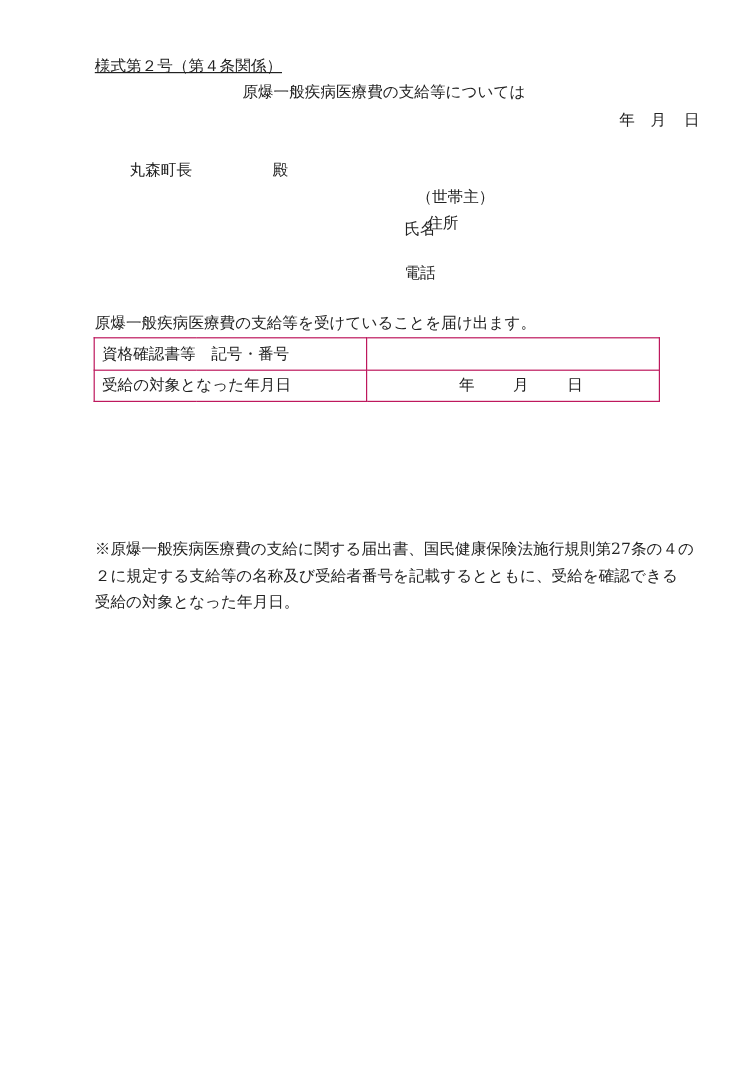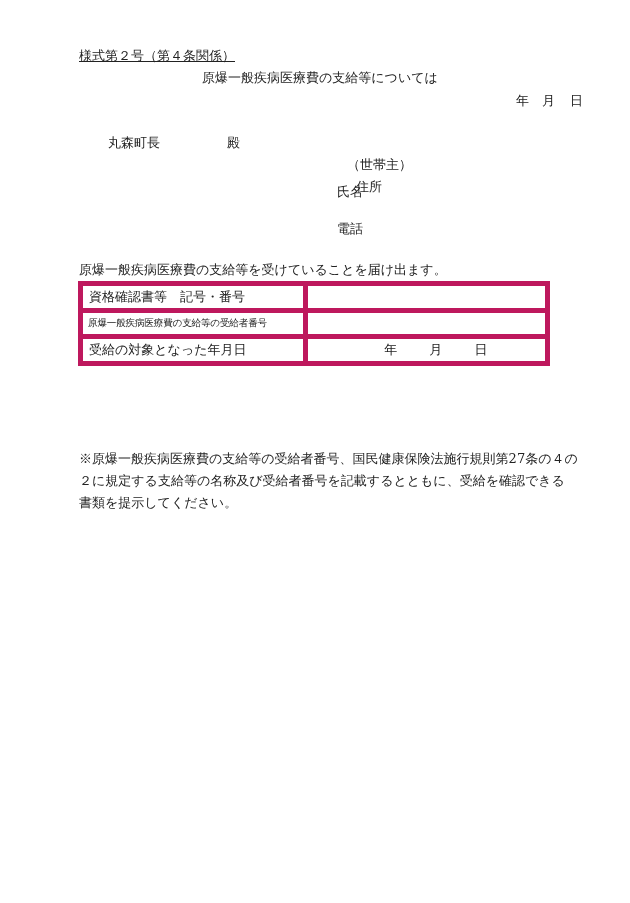--- a/index.html
+++ b/index.html
@@ -1,21 +1,21 @@
 <!DOCTYPE html>
 <html><head>
 <meta charset="utf-8">
 <style>
   html, body { margin:0; padding:0; background:#ffffff; }
   body { width:630px; height:903px; position:relative; overflow:hidden;
          font-family:"DejaVu Serif","Liberation Serif",serif; color:#222; }
   .abs { position:absolute; white-space:nowrap; }
   .t13 { font-size:13px; line-height:16px; }
   table.form { position:absolute; left:78px; top:281px; width:472px; border-collapse:collapse; }
-  table.form td { border:5px solid #be185d; height:26.5px; padding:0 0 0 6px; font-size:13px; vertical-align:middle; box-sizing:border-box; }
+  table.form td { border:1px solid #be185d; height:26.5px; padding:0 0 0 6px; font-size:13px; vertical-align:middle; box-sizing:border-box; }
   table.form td.small { font-size:9.6px; letter-spacing:-0.2px; padding-left:5px; }
   .date-cell { text-align:left; }
   .date-cell span { display:inline-block; }
 </style>
 </head>
 <body>
 
 <div>
 
   <div class="abs t13" style="left:79px;top:48px;text-decoration:underline;">様式第２号（第４条関係）</div>
@@ -46,33 +46,29 @@
         <col style="width:86px">
         <col style="width:142px">
         <col style="width:244px">
       </colgroup>
     <tbody>
         <tr>
       <td colspan="2">資格確認書等　記号・番号</td>
       <td></td>
     </tr>
     <tr>
-      <td colspan="2" class="small">原爆一般疾病医療費の支給等の受給者番号</td>
-      <td></td>
-    </tr>
-    <tr>
       <td colspan="2">受給の対象となった年月日</td>
       <td class="date-cell">
         <span style="margin-left:70px;">年</span>
         <span style="margin-left:28px;">月</span>
         <span style="margin-left:28px;">日</span>
       </td>
     </tr>
   </tbody>
     </table>
 
   <div>
-    <div class="abs t13" style="left:79px;top:451px;">※原爆一般疾病医療費の支給等の受給者番号、国民健康保険法施行規則第27条の４の</div>
+    <div class="abs t13" style="left:79px;top:451px;">※原爆一般疾病医療費の支給に関する届出書、国民健康保険法施行規則第27条の４の</div>
     <div class="abs t13" style="left:79px;top:473px;text-align:center;">２に規定する支給等の名称及び受給者番号を記載するとともに、受給を確認できる</div>
-    <div class="abs t13" style="left:79px;top:495px;">書類を提示してください。</div>
+    <div class="abs t13" style="left:79px;top:495px;">受給の対象となった年月日。</div>
   </div>
 
 </div>
 
 </body></html>

